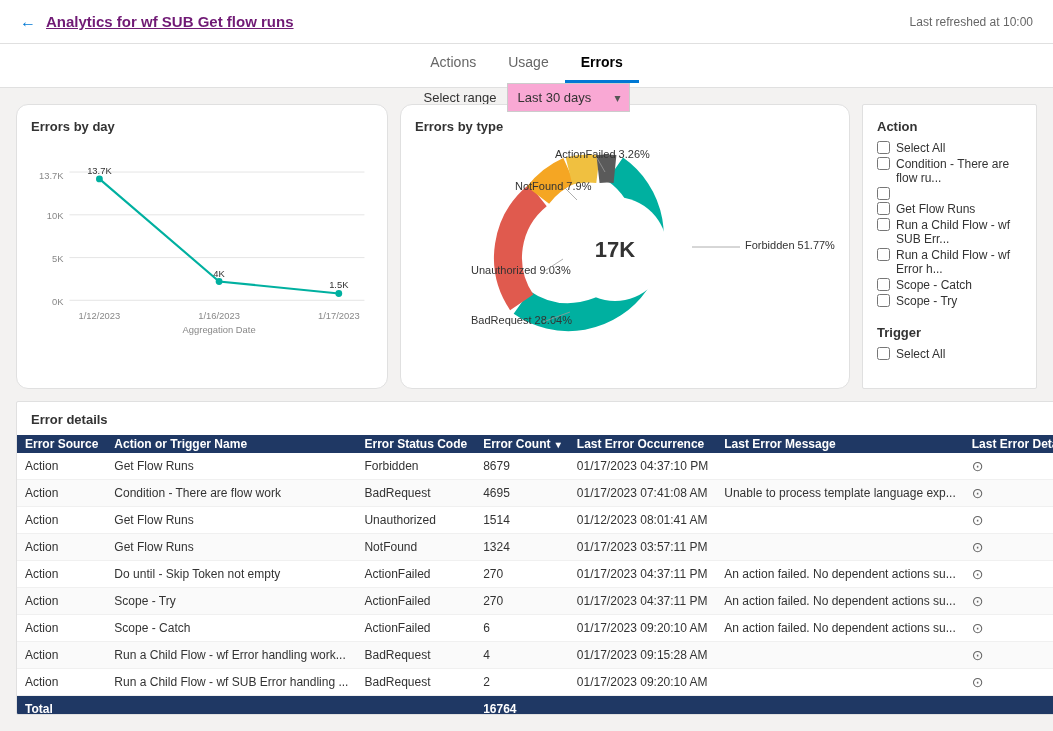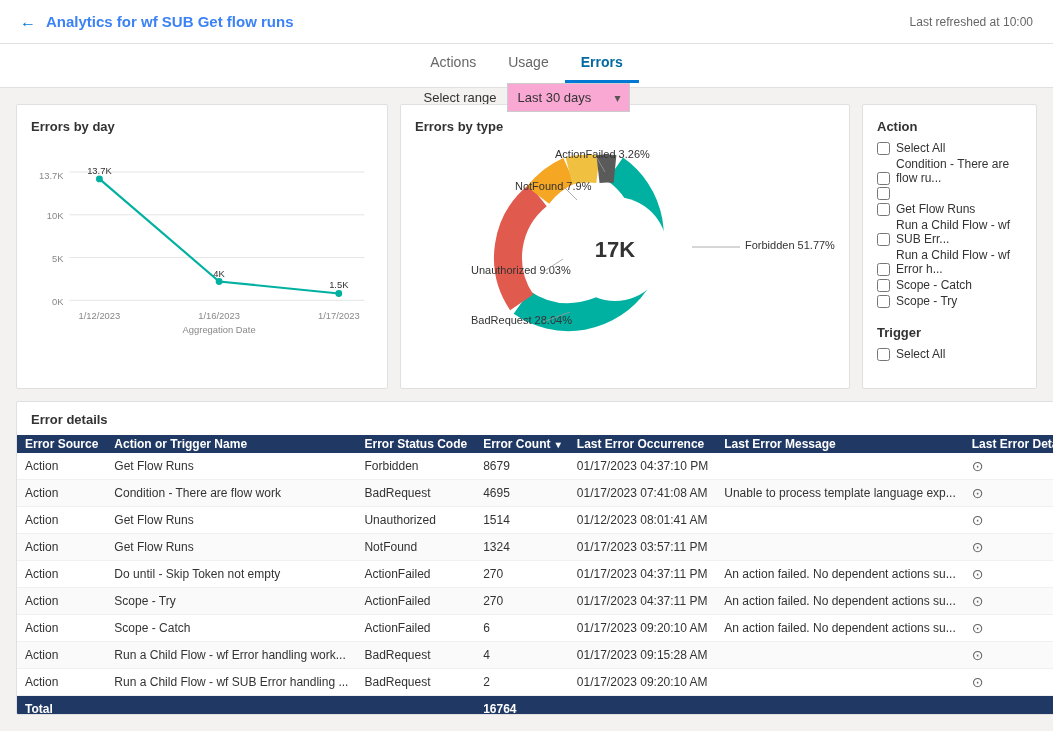--- a/index.html
+++ b/index.html
@@ -1,44 +1,44 @@
 <!DOCTYPE html>
 <html><head>
   <meta charset="utf-8">
   <style>
     * { box-sizing: border-box; margin: 0; padding: 0; }
     body { font-family: 'Segoe UI', Arial, sans-serif; font-size: 13px; background: #f3f2f1; color: #333; width: 1053px; height: 731px; overflow: hidden; }
     
     .header { background: white; padding: 10px 20px; display: flex; align-items: center; justify-content: space-between; border-bottom: 1px solid #e0e0e0; height: 44px; }
     .header-left { display: flex; align-items: center; gap: 10px; }
     .back-btn { color: #0078d4; cursor: pointer; font-size: 16px; text-decoration: none; }
-    .header-title { font-size: 15px; font-weight: 600; color: #3b82f6; }
+    .header-title { font-size: 15px; font-weight: 600; color: #701a75; text-decoration: underline; }
     .header-right { font-size: 12px; color: #666; }
     
     .nav-bar { background: white; padding: 0 20px; display: flex; align-items: center; justify-content: space-between; border-bottom: 1px solid #e0e0e0; height: 44px; flex-direction: column; }
     .nav-tabs { display: flex; gap: 0; }
     .nav-tab { padding: 10px 16px; cursor: pointer; font-size: 14px; color: #666; border-bottom: 3px solid transparent; text-decoration: none; }
-    .nav-tab.active { color: #0369a1; border-bottom: 3px solid #0078d4; font-weight: 600; }
+    .nav-tab.active { color: #000000; border-bottom: 3px solid #0078d4; font-weight: 600; }
     .nav-right { display: flex; align-items: center; gap: 10px; }
     .select-range-label { font-size: 13px; color: #333; }
     
     .content { padding: 16px; display: flex; flex-direction: column; gap: 12px; height: calc(731px - 88px); }
     
     .top-row { display: flex; gap: 12px; height: 285px; }
     
-    .chart-card { background: white; border: 1px solid #e0e0e0; border-radius: 2px; padding: 14px; flex: 1; }
+    .chart-card { background: white; border: 1px solid #e0e0e0; border-radius: 12px; padding: 14px; flex: 1; }
     .chart-card.donut { flex: 1; }
     
     .chart-title { font-size: 13px; font-weight: 600; color: #333; margin-bottom: 10px; }
     
     .sidebar-panel { background: white; border: 1px solid #e0e0e0; border-radius: 2px; padding: 14px; width: 175px; display: flex; flex-direction: column; gap: 16px; }
     
     .panel-section-title { font-size: 13px; font-weight: 600; color: #333; margin-bottom: 6px; }
     
-    .checkbox-item { display: flex; align-items: flex-end; gap: 6px; font-size: 12px; color: #333; padding: 1px 0; }
+    .checkbox-item { display: flex; align-items: flex-start; gap: 6px; font-size: 12px; color: #333; padding: 1px 0; }
     .checkbox-item input[type="checkbox"] { margin: 0; width: 13px; height: 13px; }
     
     
     .line-chart-area { height: 210px; position: relative; }
     .line-chart-svg { width: 100%; height: 100%; }
     
     
     .donut-area { height: 210px; position: relative; display: flex; justify-content: center; align-items: center; }
     
     

